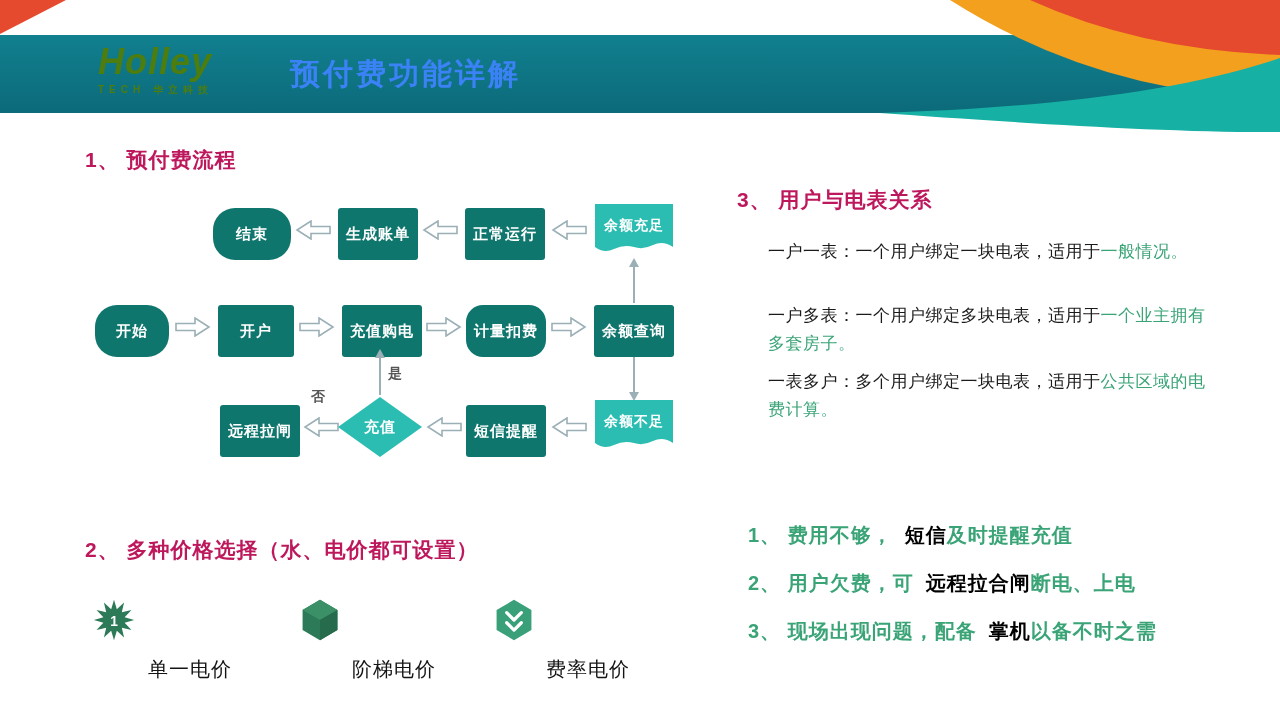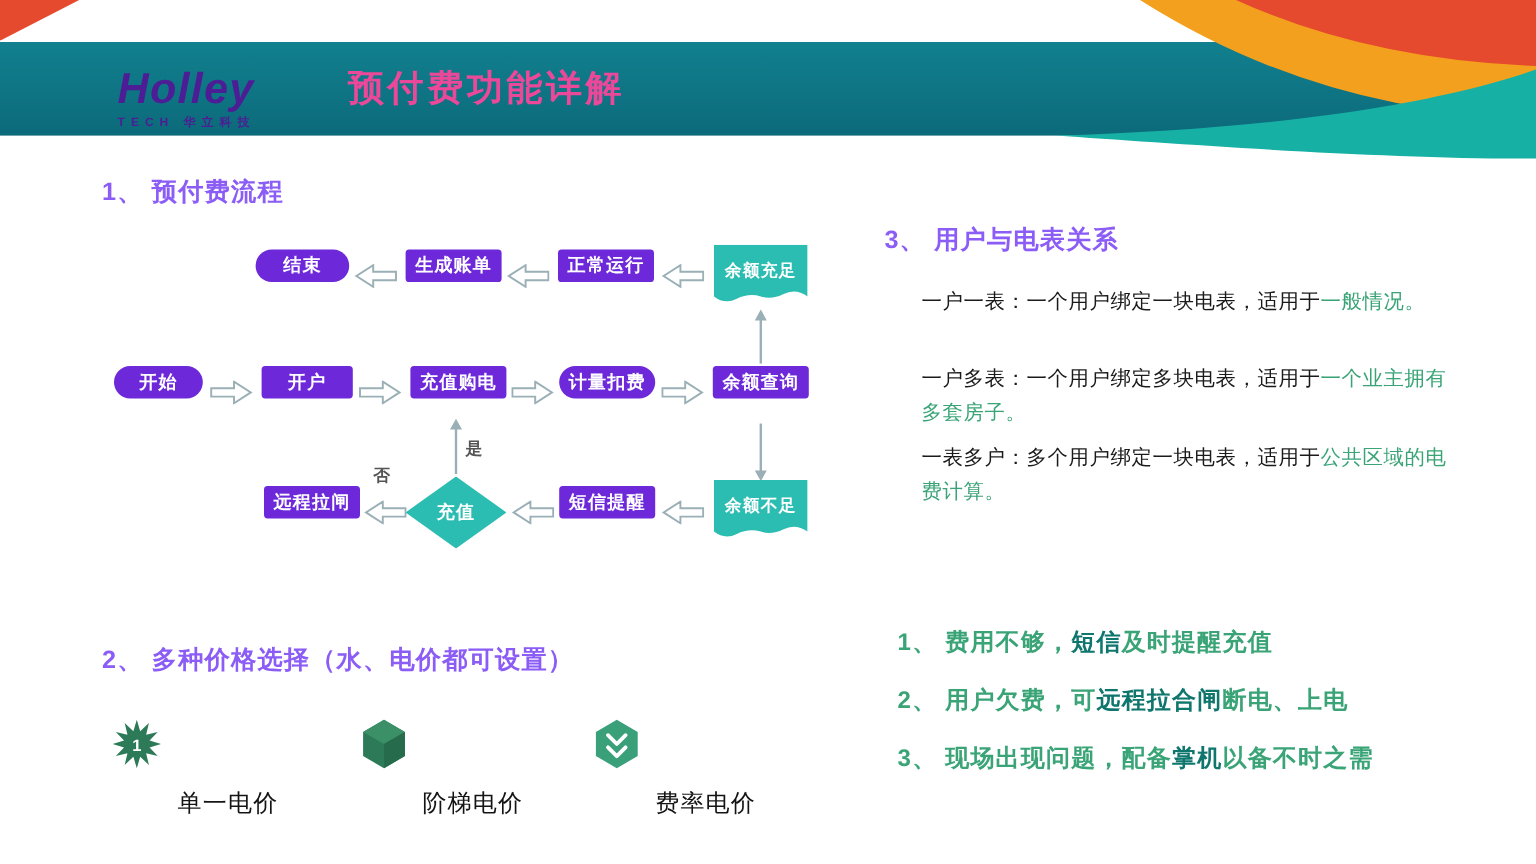--- a/index.html
+++ b/index.html
@@ -5,32 +5,32 @@
   * { margin:0; padding:0; box-sizing:border-box; }
   body { background:#ffffff; font-family:"Liberation Sans", sans-serif; }
   .slide { position:relative; width:1280px; height:720px; background:#ffffff; overflow:hidden; }
 
   
   .topbar { position:absolute; left:0; top:35px; width:1280px; height:78px;
             background:linear-gradient(180deg,#11808f,#0c6a7a); }
   .corner-red { position:absolute; left:0; top:0; width:66px; height:34px;
                 background:#e64a2e; clip-path:polygon(0 0,100% 0,0 100%); }
   .decor { position:absolute; right:0; top:0; width:420px; height:140px; }
-  .logo { position:absolute; left:98px; top:44px; color:#4c1d95;margin-top:12px; }
+  .logo { position:absolute; left:98px; top:44px; color:#4d7c0f; }
   .logo-main { font-size:36px; font-weight:800; font-style:italic; letter-spacing:1px; line-height:1; }
   .logo-sub { font-size:10px; letter-spacing:5px; margin-top:3px; font-weight:bold; }
   .slide-title { position:absolute; left:290px; top:35px; height:78px; line-height:78px;
-                 color:#ec4899; font-size:30px; font-weight:bold; letter-spacing:3px; }
+                 color:#3b82f6; font-size:30px; font-weight:bold; letter-spacing:3px; }
 
   
-  .h-black { position:absolute; font-size:21px; font-weight:bold; color:#8b5cf6; letter-spacing:1px; }
+  .h-black { position:absolute; font-size:21px; font-weight:bold; color:#be185d; letter-spacing:1px; }
 
   
   .flowchart { position:absolute; left:85px; top:190px; width:620px; height:300px; }
-  .fnode { position:absolute; height:27px; background:#6d28d9; color:#fff; font-weight:bold;
+  .fnode { position:absolute; height:52px; background:#0f766e; color:#fff; font-weight:bold;
            font-size:15px; display:flex; align-items:center; justify-content:center;
            border-radius:3px; letter-spacing:1px; }
   .pill { border-radius:22px; }
   .fdoc { position:absolute; width:78px; height:54px; }
   .fdoc svg { position:absolute; left:0; top:0; width:78px; height:54px; }
   .fdoc .doc-label { position:absolute; left:0; top:0; width:78px; height:44px; display:flex;
                      align-items:center; justify-content:center; color:#fff; font-weight:bold;
                      font-size:14px; letter-spacing:1px; }
   .fdiamond { position:absolute; width:84px; height:60px; background:#2bbdb1;
               clip-path:polygon(50% 0,100% 50%,50% 100%,0 50%);
@@ -51,21 +51,21 @@
   
   .price-item-icon { position:absolute; width:44px; height:44px; }
   .price-item-label { position:absolute; font-size:20px; color:#141414; font-weight:500; letter-spacing:1px;margin-top:48px; }
 
   
   .u-para { position:absolute; left:768px; width:452px; font-size:17px; line-height:1.62;
             color:#1a1a1a; letter-spacing:0.5px; }
   .green { color:#3aa477; }
   .control-item { position:absolute; left:748px; font-size:20px; font-weight:bold;
                   color:#3aa477; letter-spacing:1px; }
-  .red { color:#0f766e; }
+  .red { color:#000000;margin-left:12px; }
 </style>
 </head>
 <body>
 
 <div class="slide">
 
   <div class="topbar"></div>
   <div class="corner-red"></div>
   <svg class="decor" viewBox="0 0 420 140">
     <path d="M90 0 Q240 95 420 98 L420 0 Z" fill="#f2a01e"></path>

